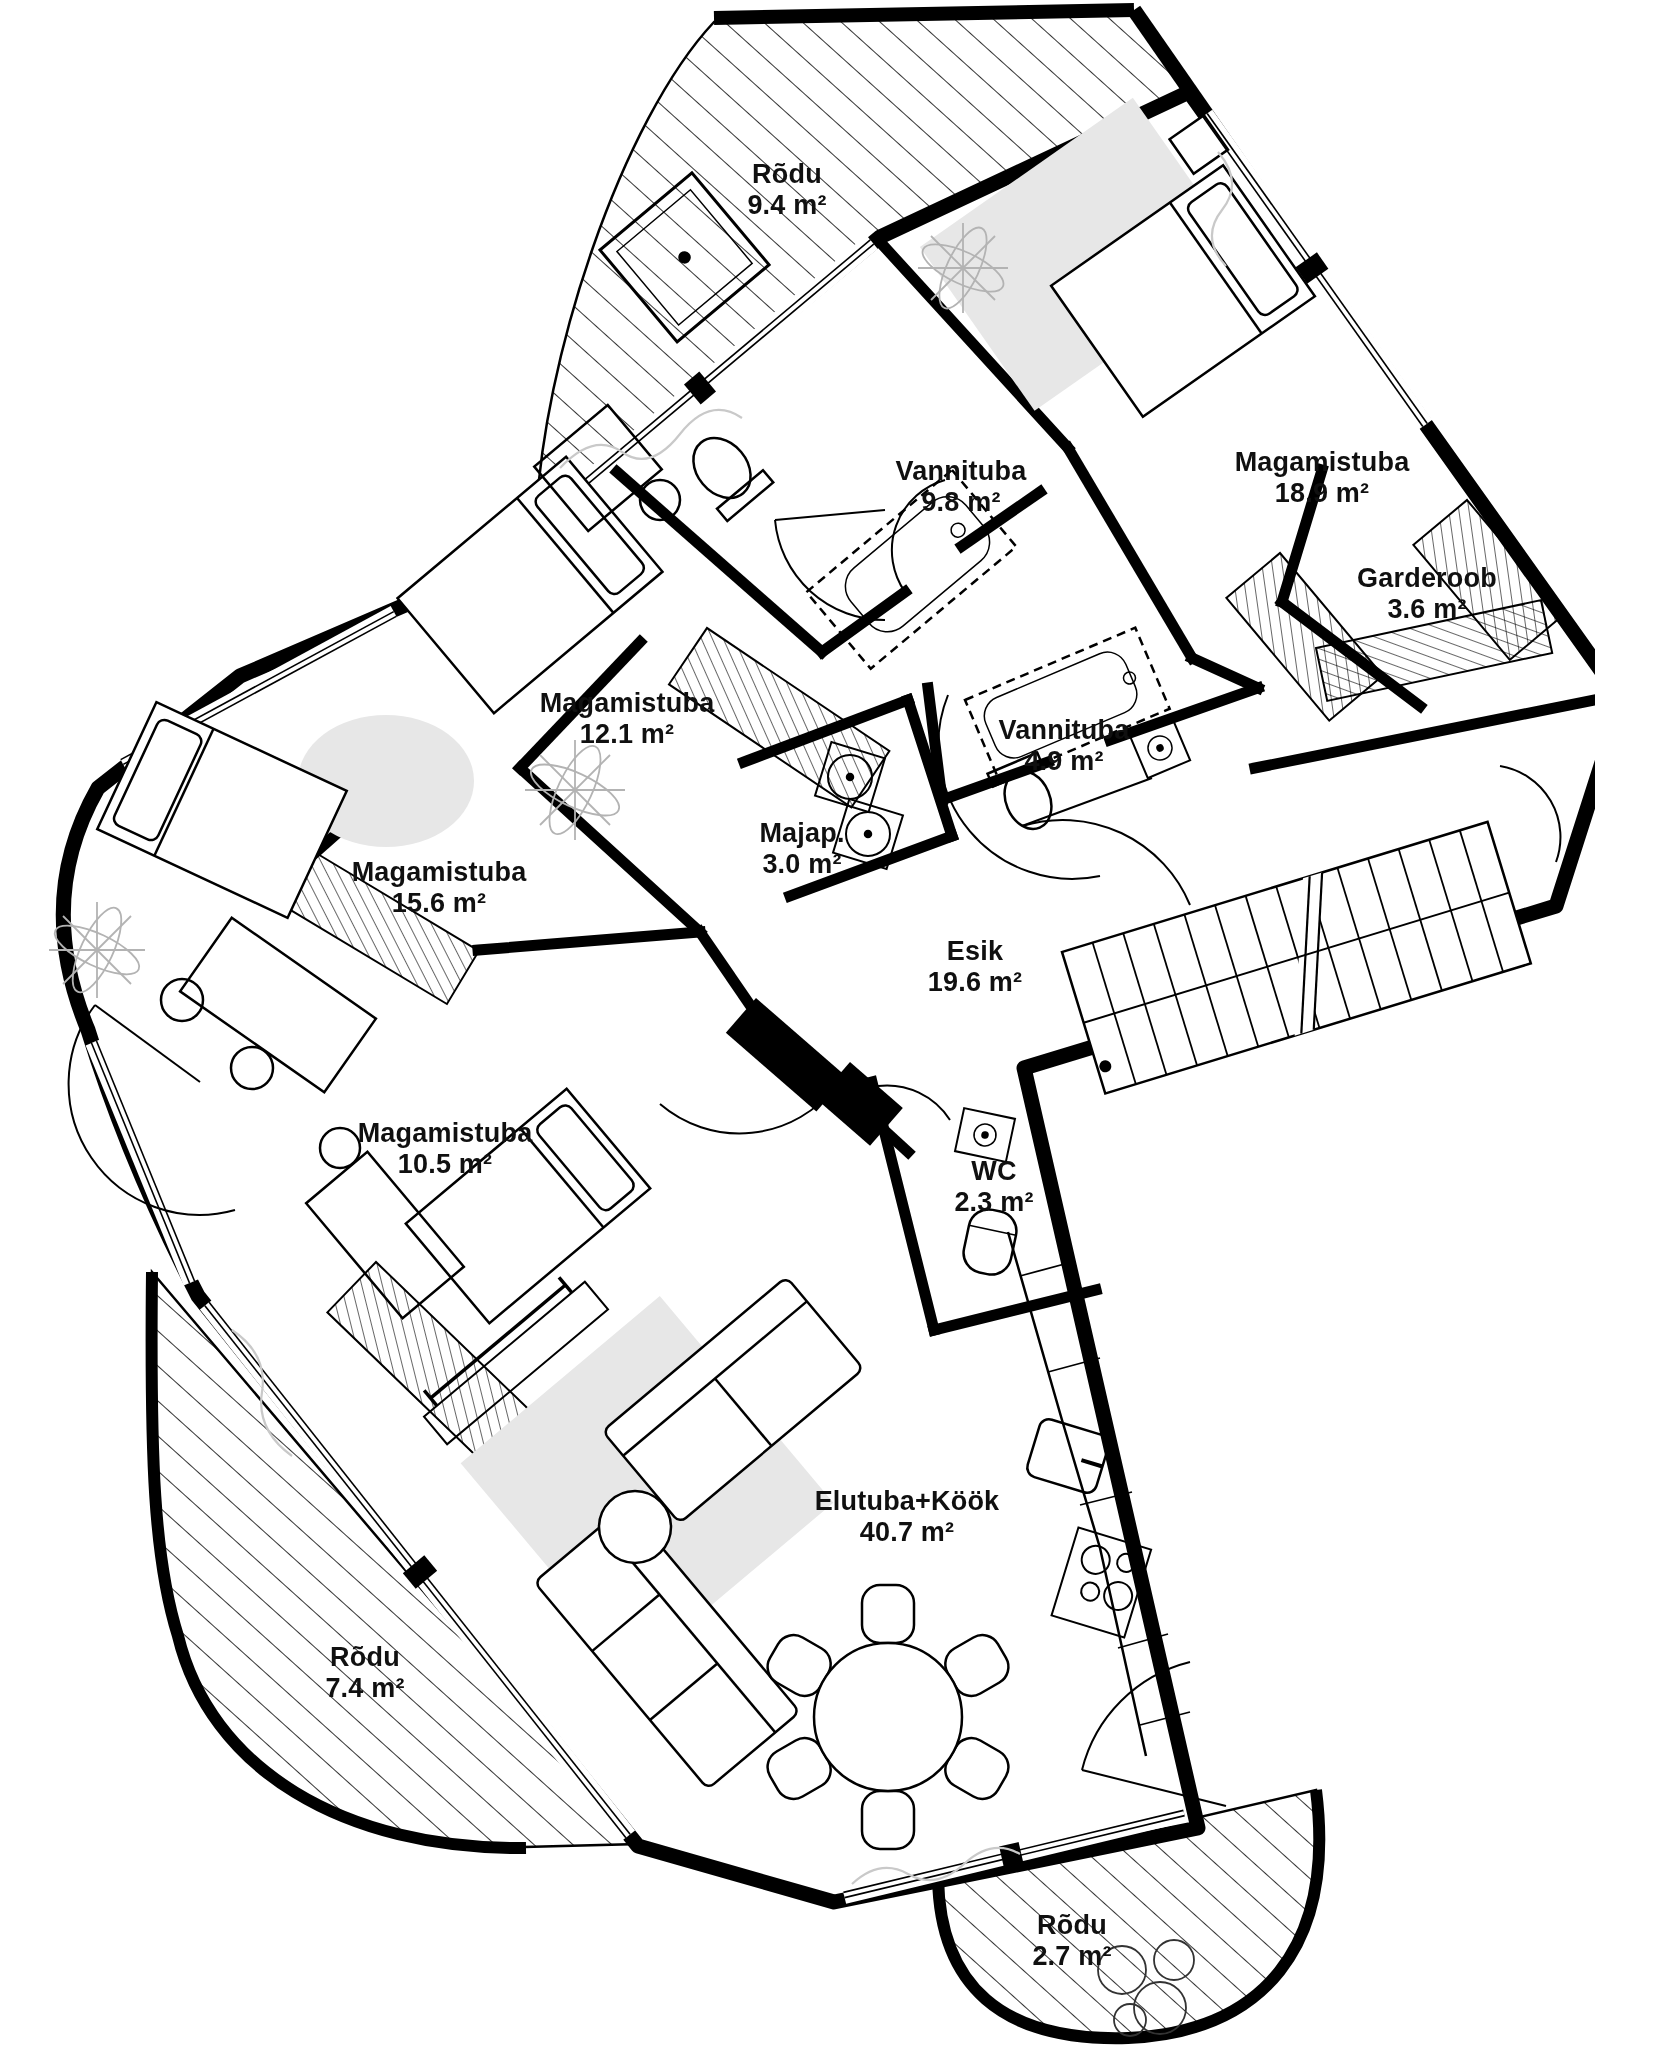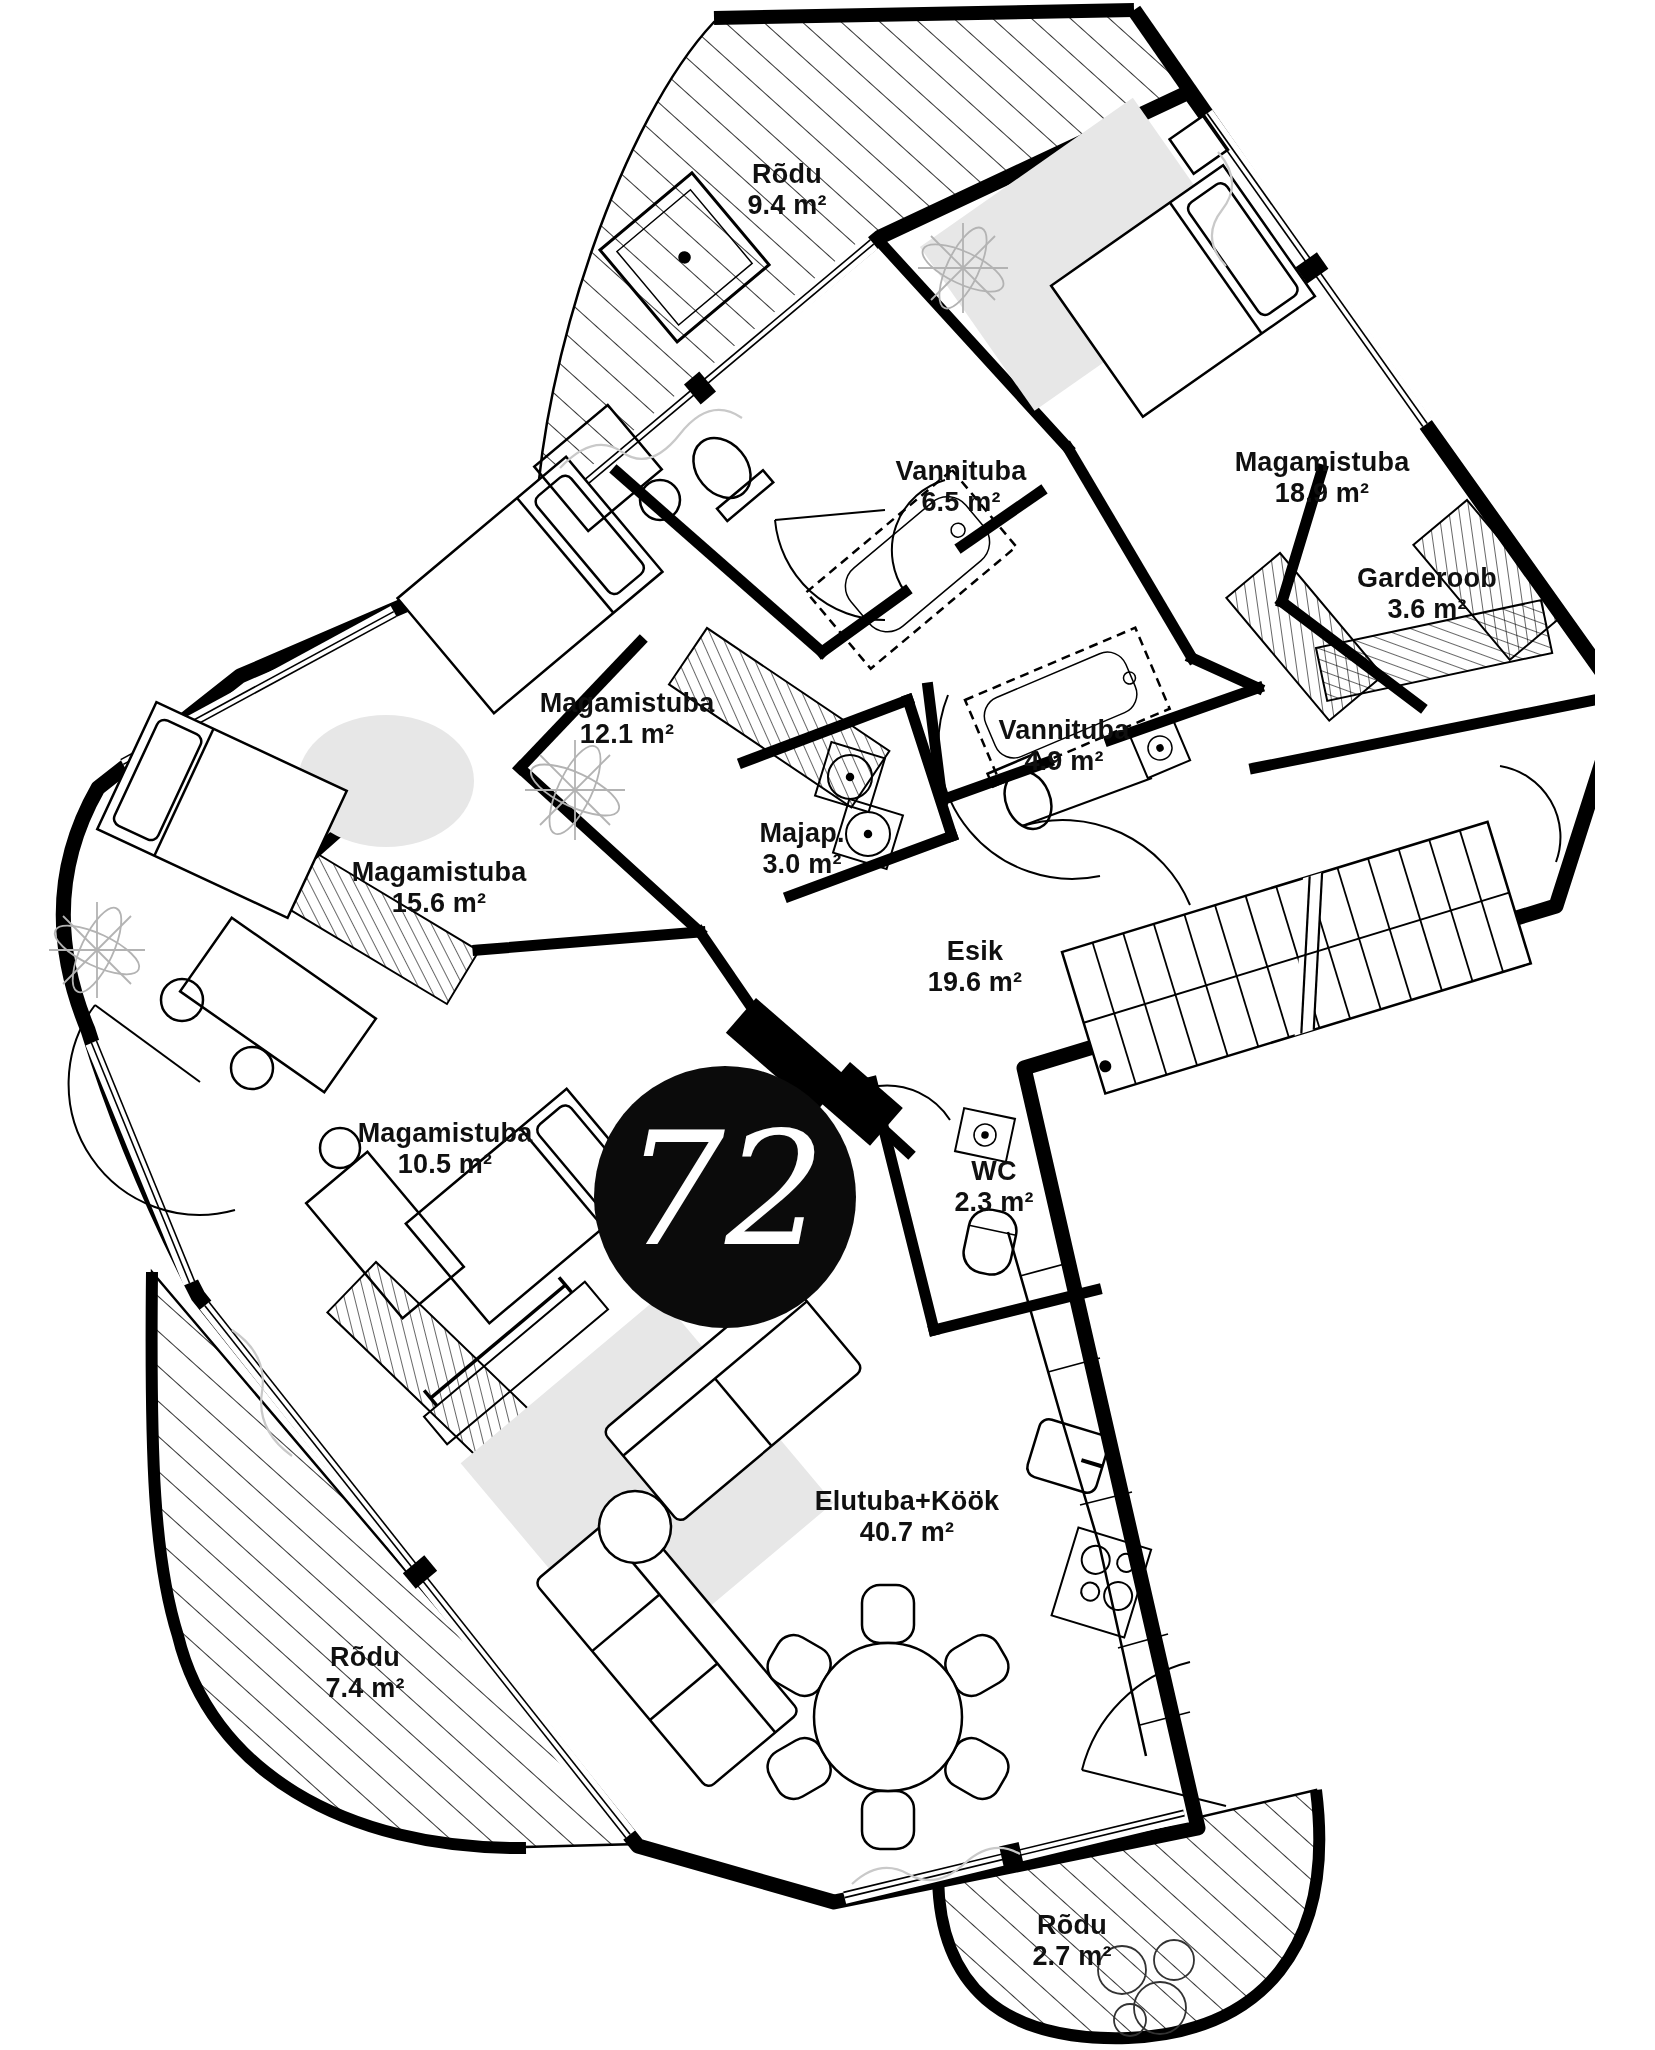--- a/index.html
+++ b/index.html
@@ -352,21 +352,21 @@
     <path d="M 1218,152 q 26,30 4,58 q -22,28 4,56"></path>
   </g>
 </svg>
 
 <div class="room-label" style="left:787px;top:190px">
       <div>Rõdu</div>
       <div>9.4 m²</div>
     </div>
 <div class="room-label" style="left:961px;top:487px">
       <div>Vannituba</div>
-      <div>6.5 m²</div>
+      <div>9.8 m²</div>
     </div>
 <div class="room-label" style="left:1322px;top:478px">
       <div>Magamistuba</div>
       <div>18.9 m²</div>
     </div>
 <div class="room-label" style="left:1427px;top:594px">
       <div>Garderoob</div>
       <div>3.6 m²</div>
     </div>
 <div class="room-label" style="left:627px;top:719px">
@@ -403,17 +403,14 @@
     </div>
 <div class="room-label" style="left:365px;top:1673px">
       <div>Rõdu</div>
       <div>7.4 m²</div>
     </div>
 <div class="room-label" style="left:1072px;top:1941px">
       <div>Rõdu</div>
       <div>2.7 m²</div>
     </div>
 
-<div class="unit-badge">
-  <span>72</span>
+
 </div>
 
-</div>
-
 </body></html>

